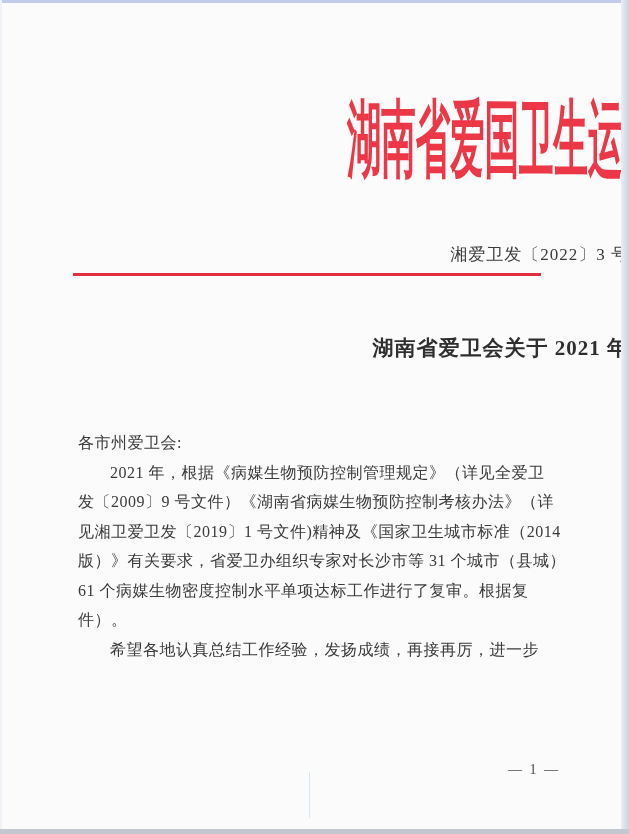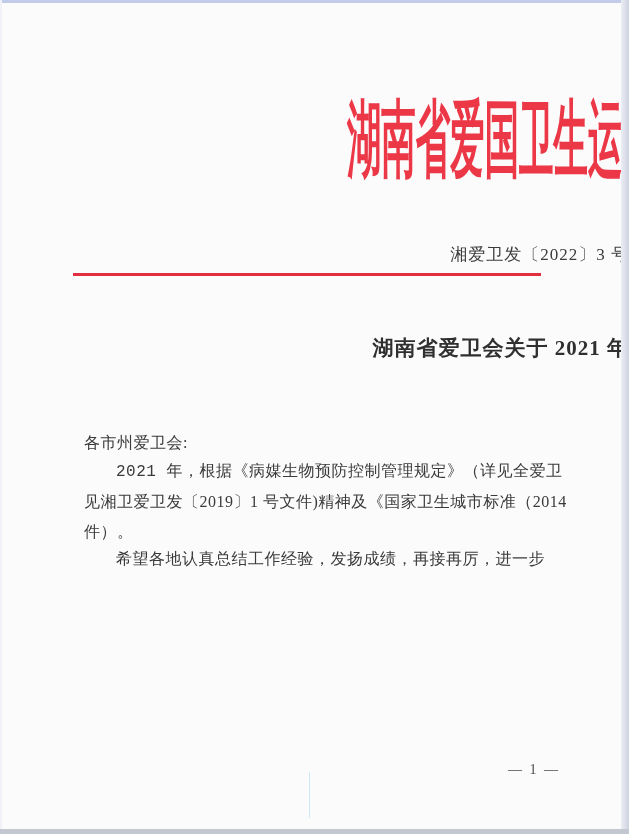--- a/index.html
+++ b/index.html
@@ -58,28 +58,28 @@
     font-size: 21px;
     font-weight: bold;
     line-height: 28px;
     letter-spacing: 1px;
     color: var(--title-text, #2f2f2f);
     margin-left: 20px;
   }
 
   
   .body-block {
-    position: absolute; top: 428px; left: 84px; width: 490px;
+    position: absolute; top: 428px; left: 78px; width: 490px;
     font-size: 16px;
     line-height: 29.5px;
     letter-spacing: 0.5px;
     color: var(--body-text, #3a3a3a);
   }
   .body-block .line { white-space: nowrap; }
-  .indent-first .line:first-child { text-indent: 2em; font-family: Liberation Mono, monospace; }
+  .indent-first .line:first-child { text-indent: 2em; }
 
   
   .page-number {
     position: absolute; top: 762px; left: 0; right: 69px;
     text-align: right;
     font-size: 14px;
     letter-spacing: 2px;
     color: #4a4a4a;
   }
 </style>
@@ -97,21 +97,24 @@
   <div class="red-rule"></div>
 
   <div class="doc-title">
     <div>湖南省爱卫会关于 2021 年</div>
   </div>
 
   <div class="body-block">
     <div class="line">各市州爱卫会:</div>
     <div class="indent-first">
         <div class="line">2021 年，根据《病媒生物预防控制管理规定》（详见全爱卫</div>
+        <div class="line">发〔2009〕9 号文件）《湖南省病媒生物预防控制考核办法》（详</div>
         <div class="line">见湘卫爱卫发〔2019〕1 号文件)精神及《国家卫生城市标准（2014</div>
+        <div class="line">版）》有关要求，省爱卫办组织专家对长沙市等 31 个城市（县城）</div>
+        <div class="line">61 个病媒生物密度控制水平单项达标工作进行了复审。根据复</div>
         <div class="line">件）。</div>
       </div>
     <div class="indent-first">
         <div class="line">希望各地认真总结工作经验，发扬成绩，再接再厉，进一步</div>
       </div>
   </div>
 
   <div class="page-number">— 1 —</div>
 
   <div class="scan-vline"></div>

